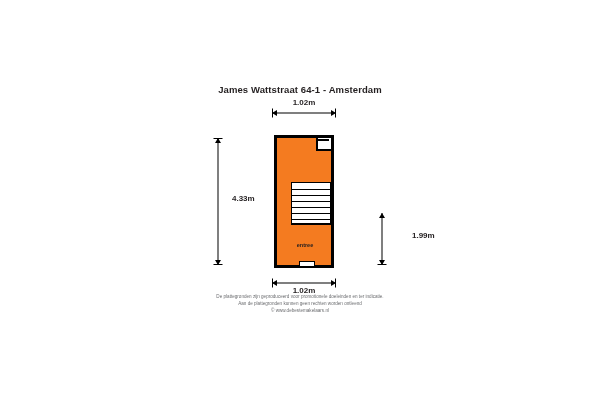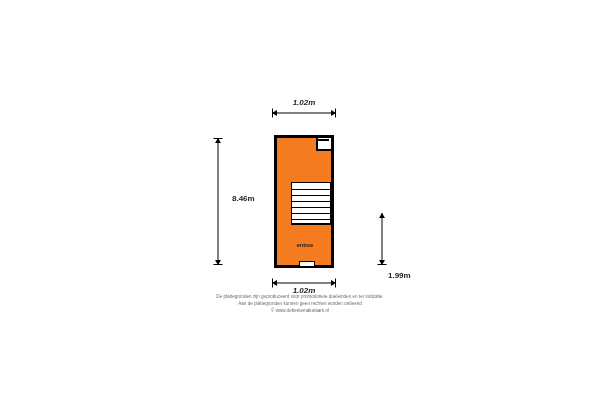--- a/index.html
+++ b/index.html
@@ -193,73 +193,73 @@
   }
   .dim-h .arrow-l { left: 0; border-right: 5px solid #000; }
   .dim-h .arrow-r { right: 0; border-left: 5px solid #000; }
   .dim-h .lbl {
     position: absolute;
     font-size: 8px;
     font-weight: bold;
     white-space: nowrap;
     left: 50%;
     transform: translateX(-50%);
-    font-style: italic;
   }
 
   
   #dim-top   { left: 272px; top: 108px;  width: 64px; height: 10px; }
   #dim-top .lbl { top: -10px; }
 
   #dim-bottom{ left: 272px; top: 278px;  width: 64px; height: 10px; }
   #dim-bottom .lbl { top: 8px; }
 
   #dim-left  { left: 208px; top: 138px;  width: 20px; height: 127px; }
   #dim-left .lbl { left: 24px; top: 56px; }
 
   #dim-right-a { left: 372px; top: 138px; width: 20px; height: 75px; }
   #dim-right-a .lbl { left: 24px; top: 29px; }
 
   #dim-right-b { left: 372px; top: 213px; width: 20px; height: 52px; }
-  #dim-right-b .lbl { left: 16px; top: 18px; margin-top: 40px; }
+  #dim-right-b .lbl { left: 40px; top: 18px; }
 
   
   .footer {
     position: absolute;
     left: 0; right: 0;
     text-align: center;
     font-size: 4.6px;
     color: #6d6e71;
     line-height: 1.5;
   }
   #footer-block { top: 294px; }
   #footer-block div { display: block; }
 </style>
 </head>
 <body>
 
 <div class="stage">
 
+  <div class="title" id="title-line1">James Wattstraat 64-1 - Amsterdam</div>
 
   <div class="dim dim-h" id="dim-top">
     <div class="bar"></div>
     <div class="cap cap-l"></div>
     <div class="cap cap-r"></div>
     <div class="arrow arrow-l"></div>
     <div class="arrow arrow-r"></div>
     <div class="lbl">1.02m</div>
   </div>
 
   <div class="dim dim-v" id="dim-left">
     <div class="bar"></div>
     <div class="cap cap-top"></div>
     <div class="cap cap-bot"></div>
     <div class="arrow arrow-top"></div>
     <div class="arrow arrow-bot"></div>
-    <div class="lbl">8.46m</div>
+    <div class="lbl">4.33m</div>
   </div>
 
 
   <div class="dim dim-v" id="dim-right-b">
     <div class="bar"></div>
     <div class="cap cap-bot"></div>
     <div class="arrow arrow-top"></div>
     <div class="arrow arrow-bot"></div>
     <div class="lbl">1.99m</div>
   </div>

